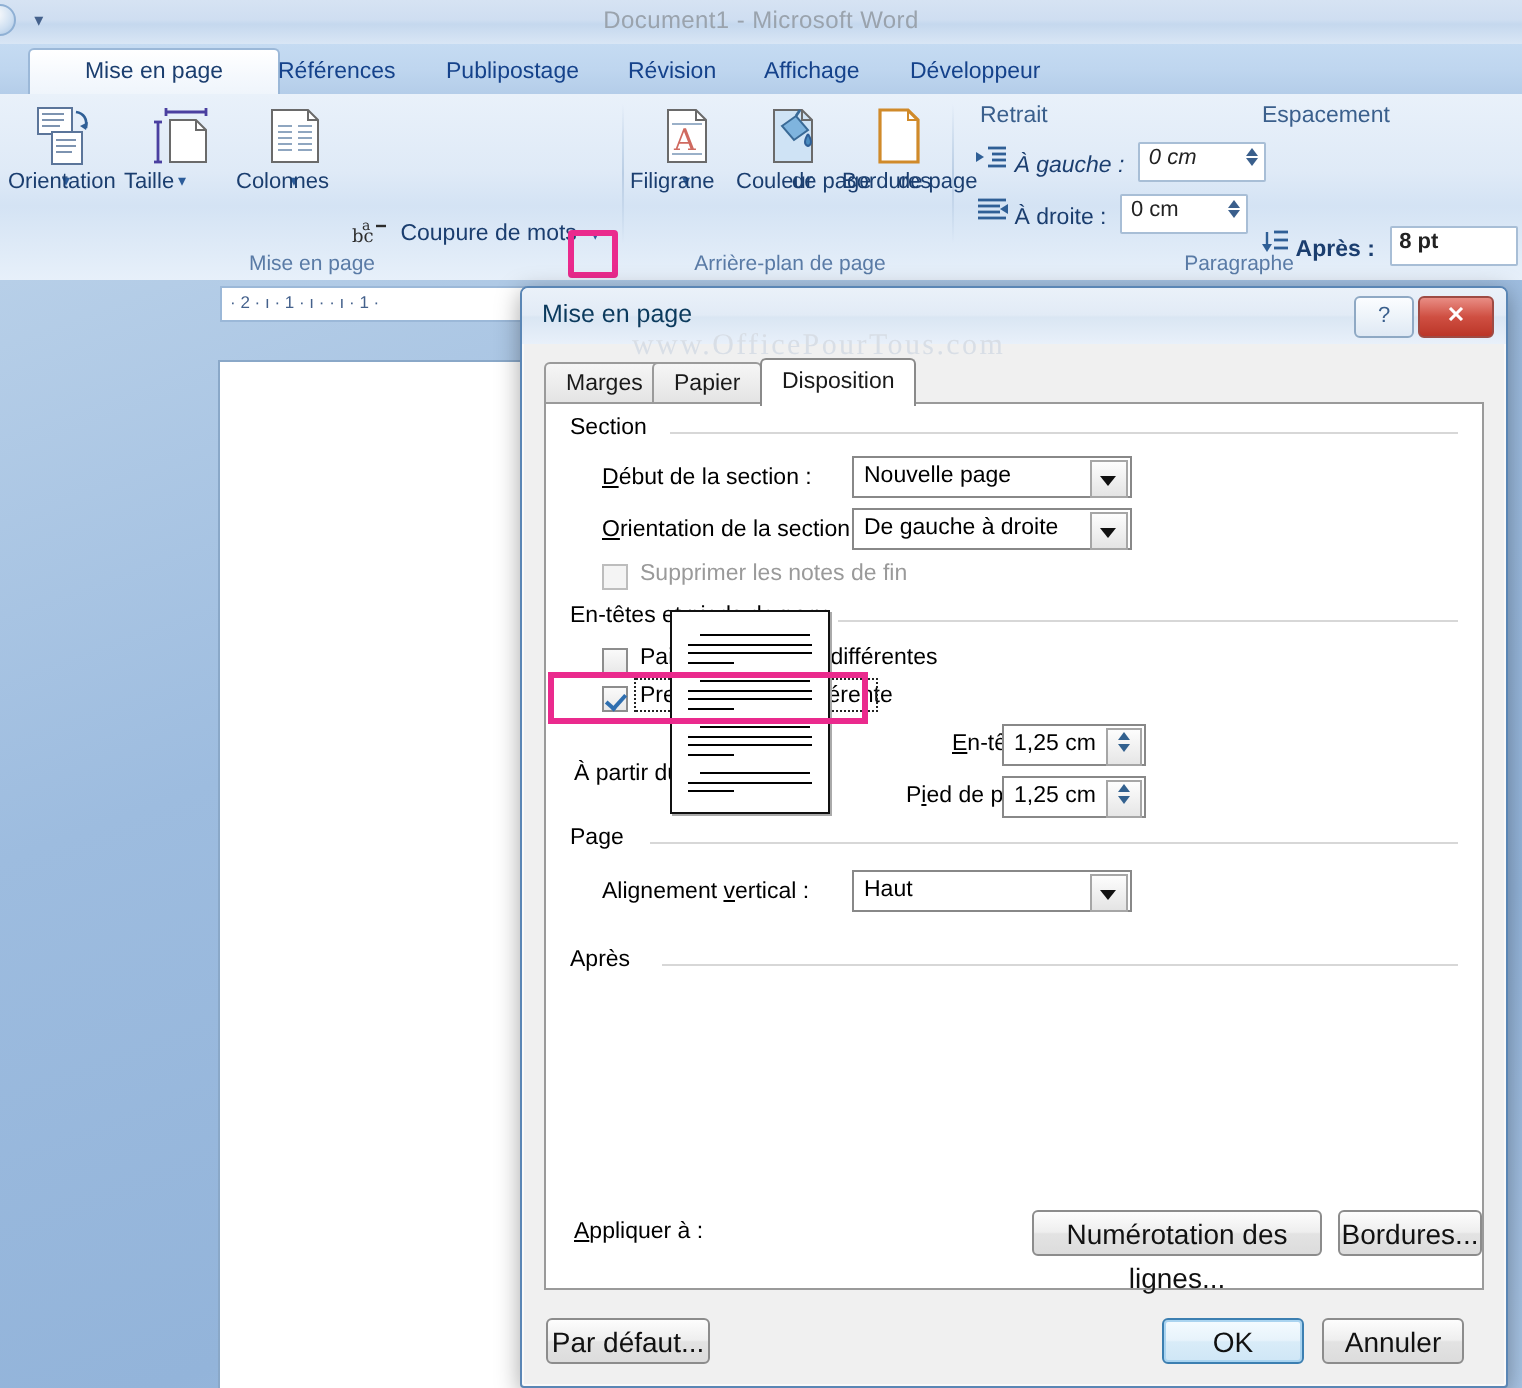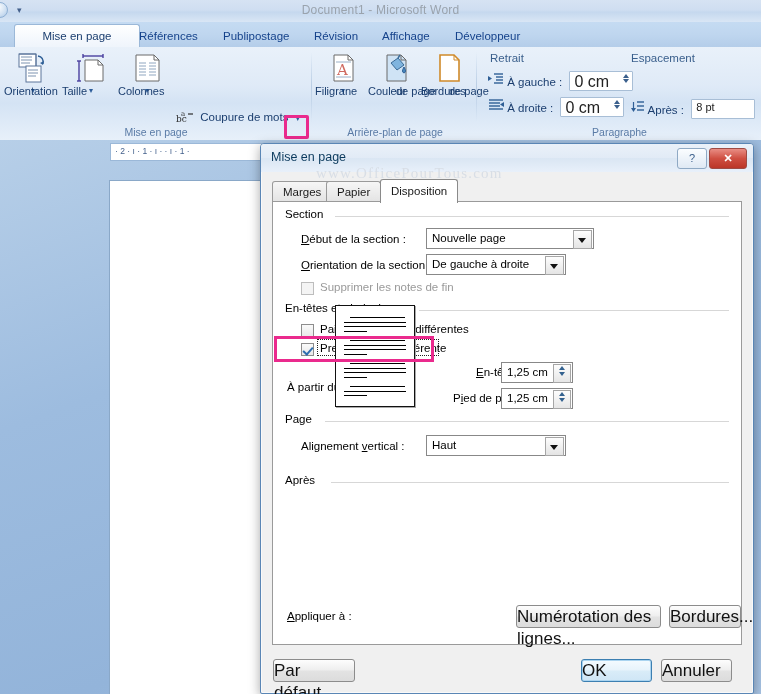--- a/index.html
+++ b/index.html
@@ -80,21 +80,21 @@
     position:absolute;border:3px solid #ea2a8d;border-radius:2px;
     box-sizing:border-box;pointer-events:none;
   }
 
   .grouptitle{position:absolute;font-size:11.5px;color:#3a5f8c;}
   .fieldrow{position:absolute;font-size:11.5px;color:#1b3e6f;white-space:nowrap;}
   .spin{
     display:inline-block;position:relative;width:62px;height:18px;vertical-align:-5px;
     border:1px solid #a8bed6;background:#fff;border-radius:1px;margin-left:4px;
   }
-  .spin .val{position:absolute;left:4px;top:1px;font-size:16px;color:#222;}
+  .spin .val{position:absolute;left:4px;top:1px;font-size:11px;color:#222;}
   .spin .arrows{position:absolute;right:1px;top:1px;width:11px;height:15px;}
   .spin .arrows i{display:block;width:0;height:0;margin:1px auto;border-left:3px solid transparent;
     border-right:3px solid transparent;}
   .spin .arrows i.up{border-bottom:4px solid #3a5f8c;}
   .spin .arrows i.dn{border-top:4px solid #3a5f8c;}
   .plainbox{
     display:inline-block;position:relative;width:62px;height:18px;vertical-align:-5px;
     border:1px solid #a8bed6;background:#fff;border-radius:1px;margin-left:4px;
   }
   .plainbox .val{position:absolute;left:4px;top:1px;font-size:11px;color:#222;}
@@ -174,21 +174,21 @@
 
   .hlbox{position:absolute;border:3px solid #ea2a8d;box-sizing:border-box;pointer-events:none;}
 
   
   .preview-sheet{position:absolute;left:62px;top:103px;width:78px;height:100px;
     background:#fff;border:1.5px solid #111;box-shadow:1px 1px 0 #aaa;}
   .pline{position:absolute;height:1px;background:#000;left:8px;}
 
   .btn{position:absolute;height:23px;border:1px solid #8c8c8c;border-radius:3px;
     background:linear-gradient(to bottom,#fdfdfd,#eeeeee 48%,#e3e3e3 52%,#dcdcdc);
-    font-size:17px;color:#111;line-height:22px;cursor:default;box-sizing:border-box;}
+    font-size:14px;color:#111;text-align:center;line-height:22px;cursor:default;box-sizing:border-box;}
   .btn.def{border:1px solid #3c7fb1;box-shadow:0 0 0 1px #aad4f0 inset;
     background:linear-gradient(to bottom,#f4fbff,#e7f3fb 48%,#d9ecf8 52%,#cfe6f6);}
 </style>
 </head>
 <body>
 
 <div id="word-window">
 
   <div class="titlebar">
     <div class="qat">
@@ -339,21 +339,21 @@
       </div>
 
       <div class="glabel" style="width:164px;">Arrière-plan de page</div>
       <div class="gsep" style="right:0;"></div>
     </div>
 
     <div class="rgroup" style="left:478px;width:283px;">
       <div class="grouptitle" style="left:12px;top:5px;">Retrait</div>
       <div class="grouptitle" style="left:153px;top:5px;">Espacement</div>
 
-      <div class="fieldrow" style="left:10px;top:24px;">
+      <div class="fieldrow" style="left:10px;top:24px;font-style:italic;">
         <span class="sico">
           <svg width="16" height="13" viewBox="0 0 16 13">
             <g stroke="#2f5f96" stroke-width="1.4">
                 <line x1="6" y1="1" x2="15" y2="1"></line>
                 <line x1="8" y1="4" x2="15" y2="4"></line>
                 <line x1="8" y1="7" x2="15" y2="7"></line>
                 <line x1="6" y1="10" x2="15" y2="10"></line>
               </g>
             <path d="M0 3 l4 2.5 l-4 2.5 z" fill="#2f5f96"></path>
           </svg>
@@ -384,21 +384,21 @@
         <span class="spin">
           <span class="val">0 cm</span>
           <span class="arrows">
               <i class="up"></i>
               <i class="dn"></i>
             </span>
         </span>
       </div>
 
 
-      <div class="fieldrow" style="left:151px;top:52px;">
+      <div class="fieldrow" style="left:151px;top:66px;font-weight:bold;">
         <span class="sico">
           <svg width="16" height="13" viewBox="0 0 16 13">
             <line x1="4.5" y1="1" x2="4.5" y2="8" stroke="#2f5f96" stroke-width="1.2"></line>
             <path d="M2 7 l2.5 4 l2.5 -4 z" fill="#2f5f96"></path>
             <g stroke="#2f5f96" stroke-width="1.4">
                 <line x1="8" y1="1" x2="15" y2="1"></line>
                 <line x1="8" y1="5" x2="15" y2="5"></line>
                 <line x1="8" y1="9" x2="15" y2="9"></line>
               </g>
           </svg>
@@ -443,21 +443,21 @@
     <div class="dtab" style="left:54px;">Papier</div>
     <div class="dtab active" style="left:108px;">Disposition</div>
   </div>
 
   <div class="dpanel">
 
     <div class="legend" style="left:12px;top:6px;">Section</div>
     <div class="legline" style="left:62px;top:14px;right:12px;"></div>
 
     <div class="lbl" style="left:28px;top:31px;"><span class="u">D</span><span>é</span>but de la section :</div>
-    <div class="combo" style="left:153px;top:26px;width:168px;padding-left:32px;">
+    <div class="combo" style="left:153px;top:26px;width:140px;padding-left:32px;">
       <span class="cval">Nouvelle page</span>
       <span class="cbtn"></span>
     </div>
 
     <div class="lbl" style="left:28px;top:57px;"><span class="u">O</span>rientation de la section :</div>
     <div class="combo" style="left:153px;top:52px;width:140px;">
       <span class="cval">De gauche à droite</span>
       <span class="cbtn"></span>
     </div>
 

